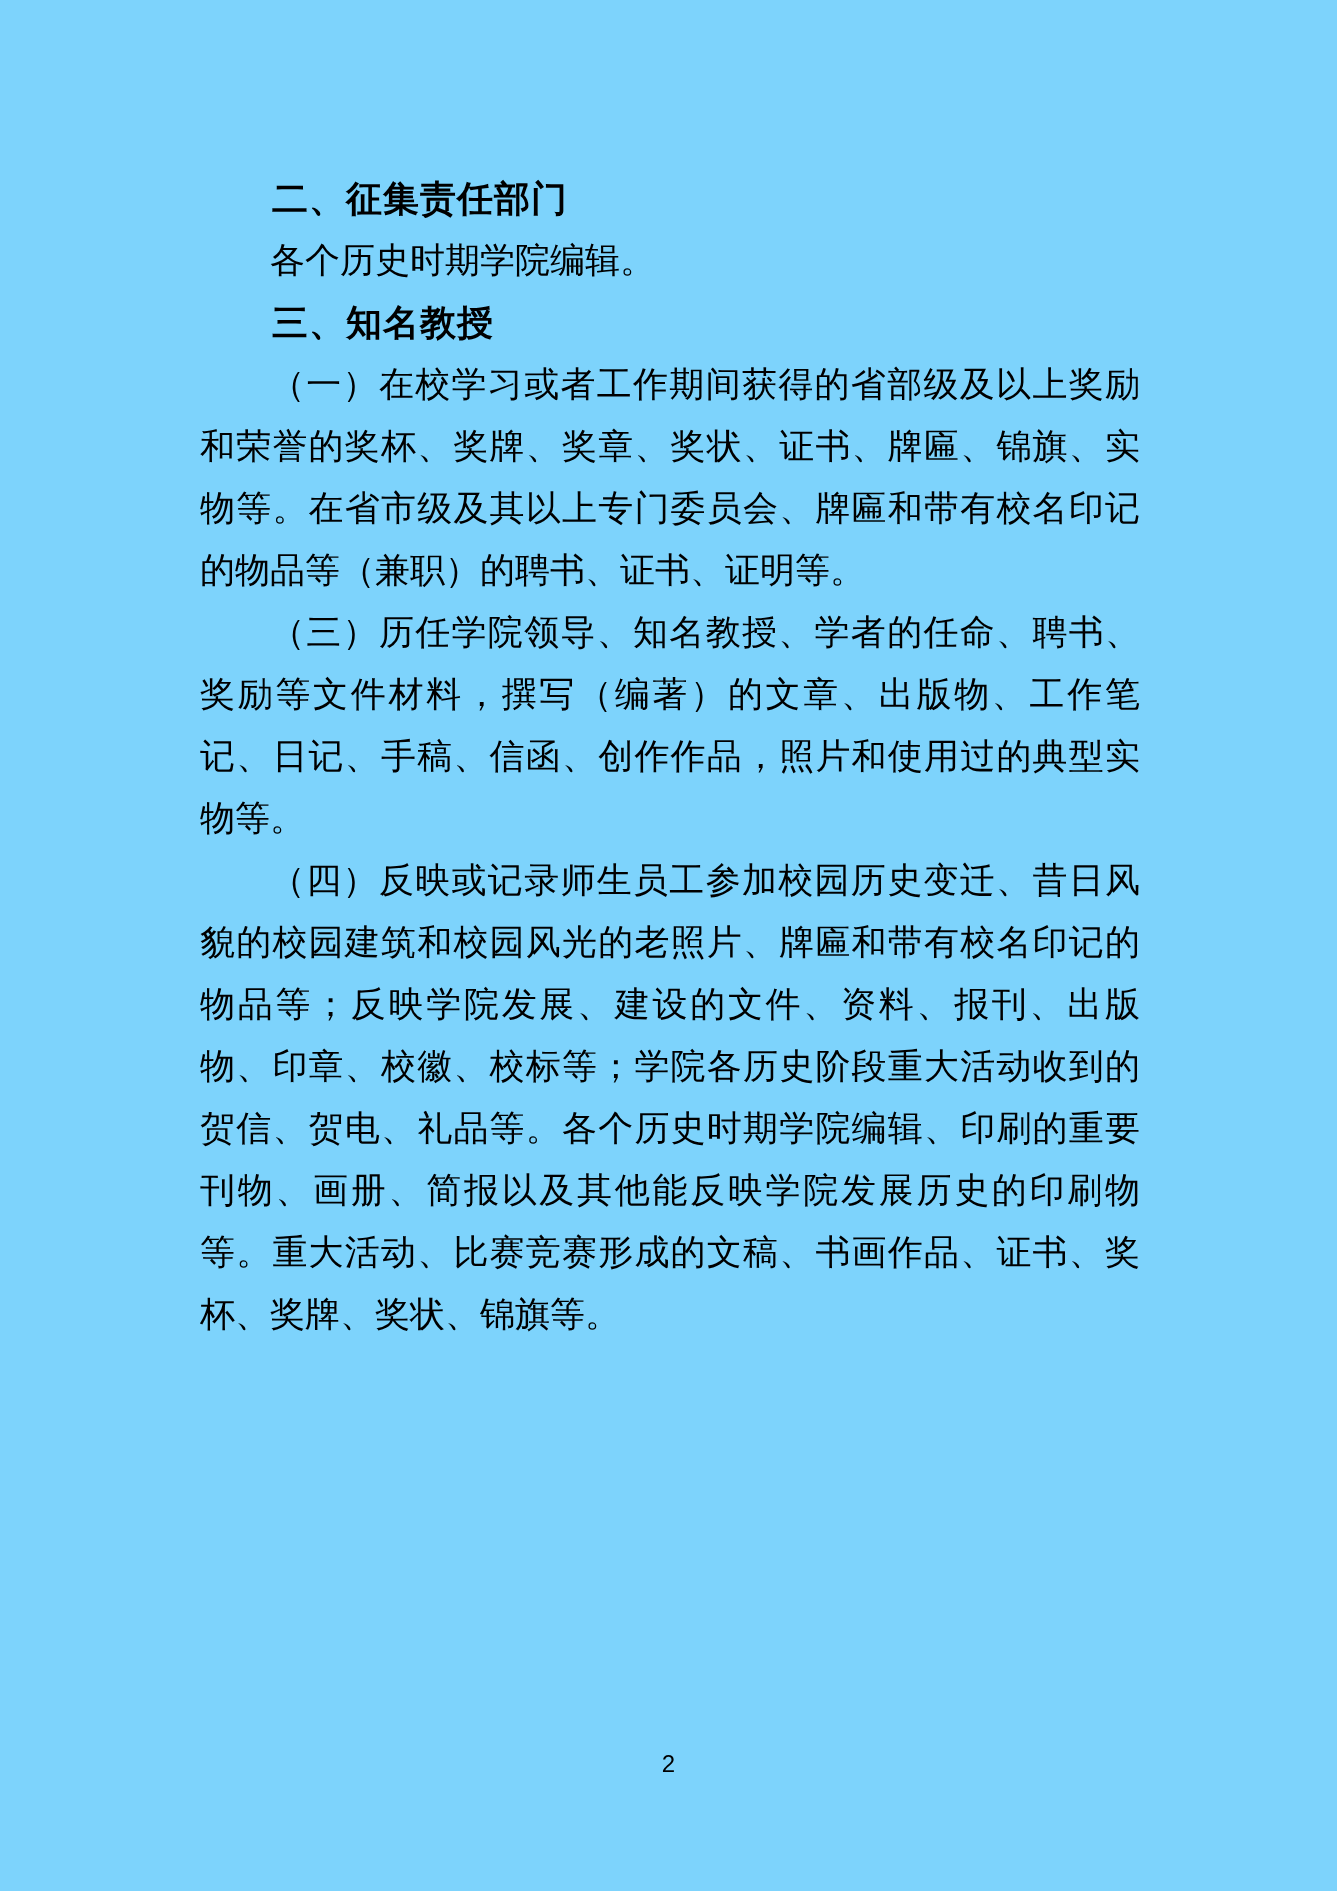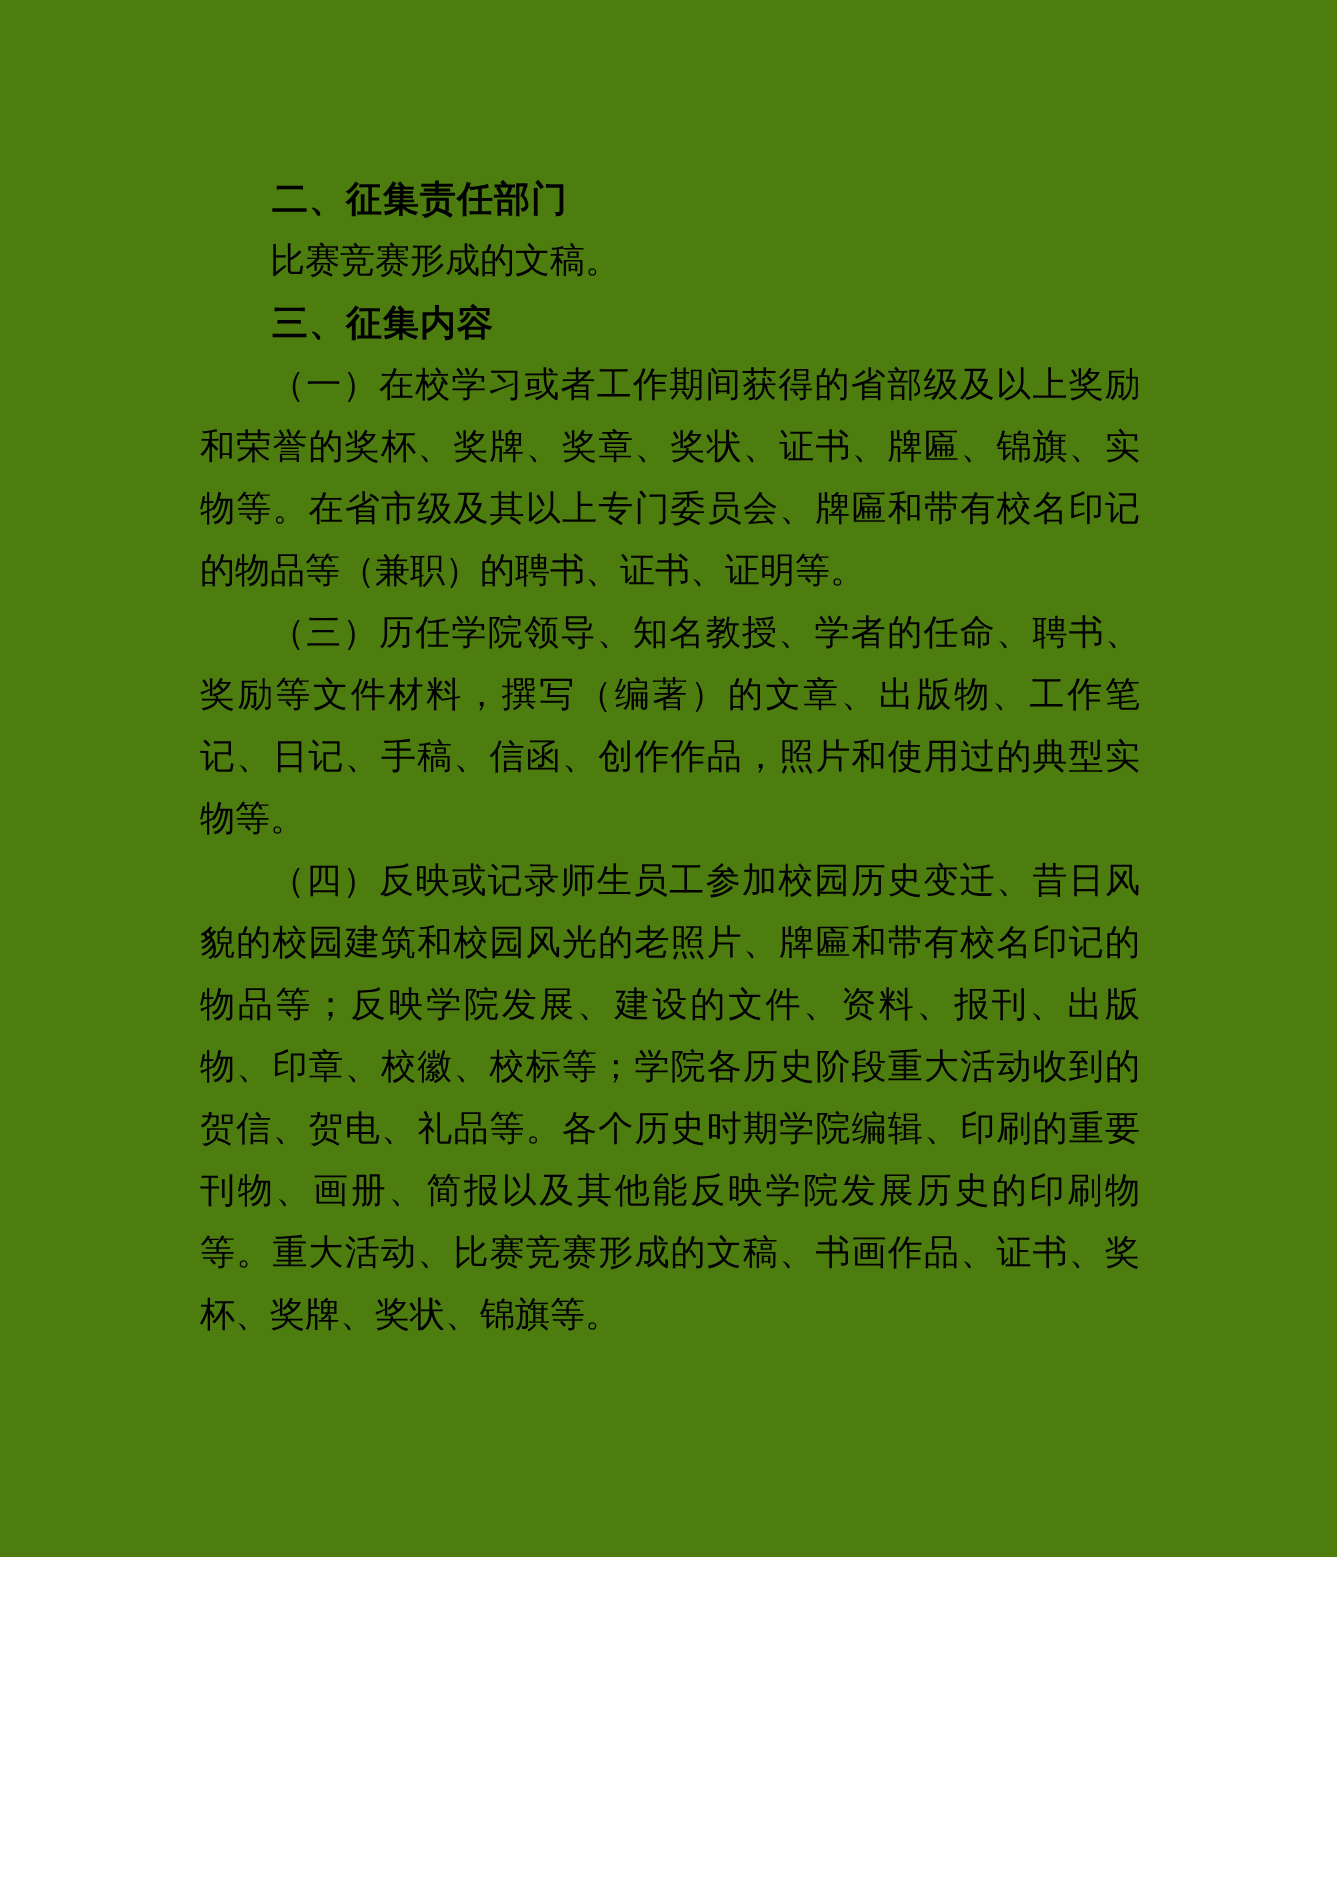--- a/index.html
+++ b/index.html
@@ -3,22 +3,22 @@
 <meta charset="utf-8">
 <style>
   html, body {
     margin: 0;
     padding: 0;
     background: #ffffff;
   }
   .page {
     position: relative;
     width: 1337px;
-    height: 1557px;
-    background: #4d7c0f;
+    height: 1891px;
+    background: #7dd3fc;
     overflow: hidden;
     color: #000000;
   }
   .content {
     position: absolute;
     left: 200px;
     top: 168px;
     width: 940px;
   }
   .doc-heading {
@@ -54,22 +54,22 @@
     font-size: 24px;
     color: #000000;
   }
 </style>
 </head>
 <body>
 
 <div class="page">
   <div class="content">
     <h2 class="doc-heading">二、征集责任部门</h2>
-    <p class="doc-para">比赛竞赛形成的文稿。</p>
-    <h2 class="doc-heading">三、征集内容</h2>
+    <p class="doc-para">各个历史时期学院编辑。</p>
+    <h2 class="doc-heading">三、知名教授</h2>
     <p class="doc-para">（一）在校学习或者工作期间获得的省部级及以上奖励和荣誉的奖杯、奖牌、奖章、奖状、证书、牌匾、锦旗、实物等。在省市级及其以上专门委员会、牌匾和带有校名印记的物品等（兼职）的聘书、证书、证明等。</p>
     <p class="doc-para">（三）历任学院领导、知名教授、学者的任命、聘书、奖励等文件材料，撰写（编著）的文章、出版物、工作笔记、日记、手稿、信函、创作作品，照片和使用过的典型实物等。</p>
     <p class="doc-para">（四）反映或记录师生员工参加校园历史变迁、昔日风貌的校园建筑和校园风光的老照片、牌匾和带有校名印记的物品等；反映学院发展、建设的文件、资料、报刊、出版物、印章、校徽、校标等；学院各历史阶段重大活动收到的贺信、贺电、礼品等。各个历史时期学院编辑、印刷的重要刊物、画册、简报以及其他能反映学院发展历史的印刷物等。重大活动、比赛竞赛形成的文稿、书画作品、证书、奖杯、奖牌、奖状、锦旗等。</p>
   </div>
   <div class="footer">
     <span class="page-num">2</span>
   </div>
 </div>
 
 </body></html>

